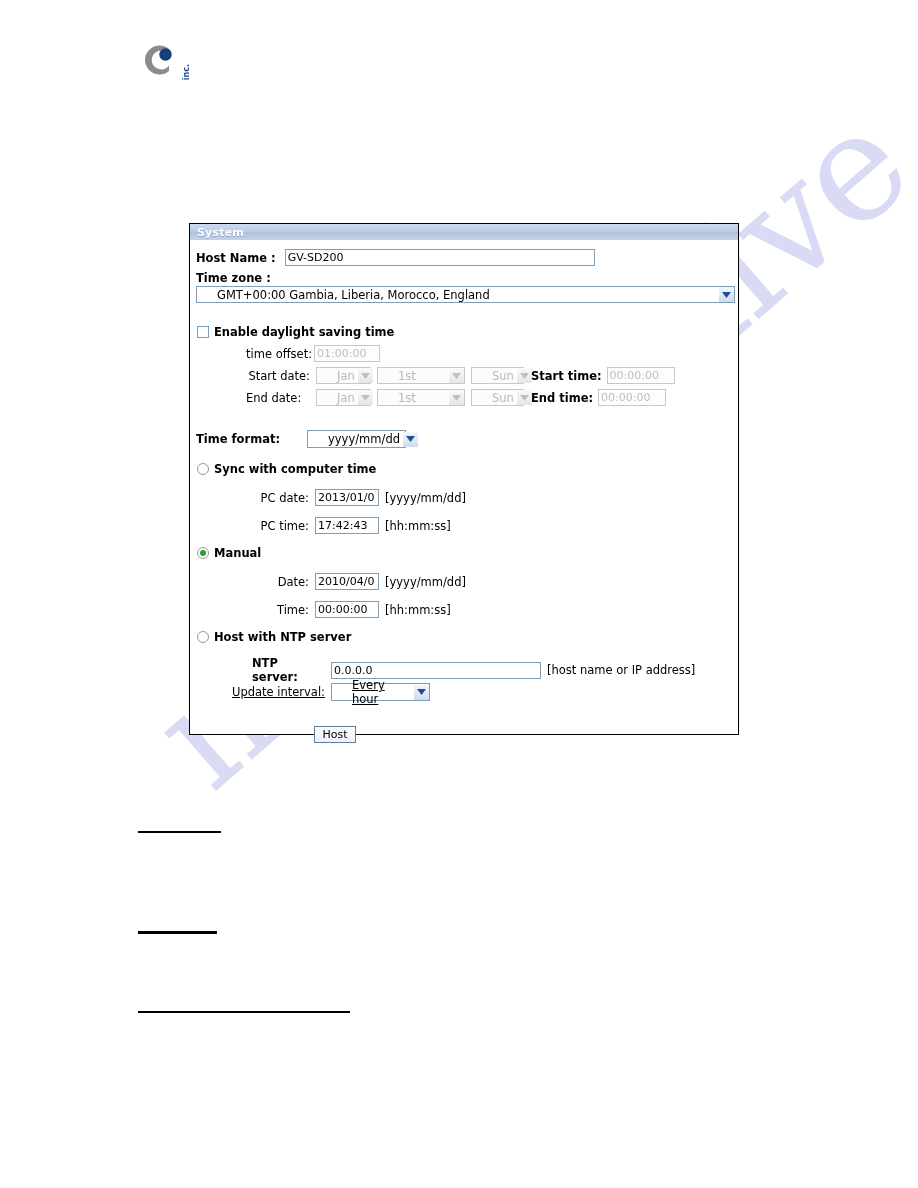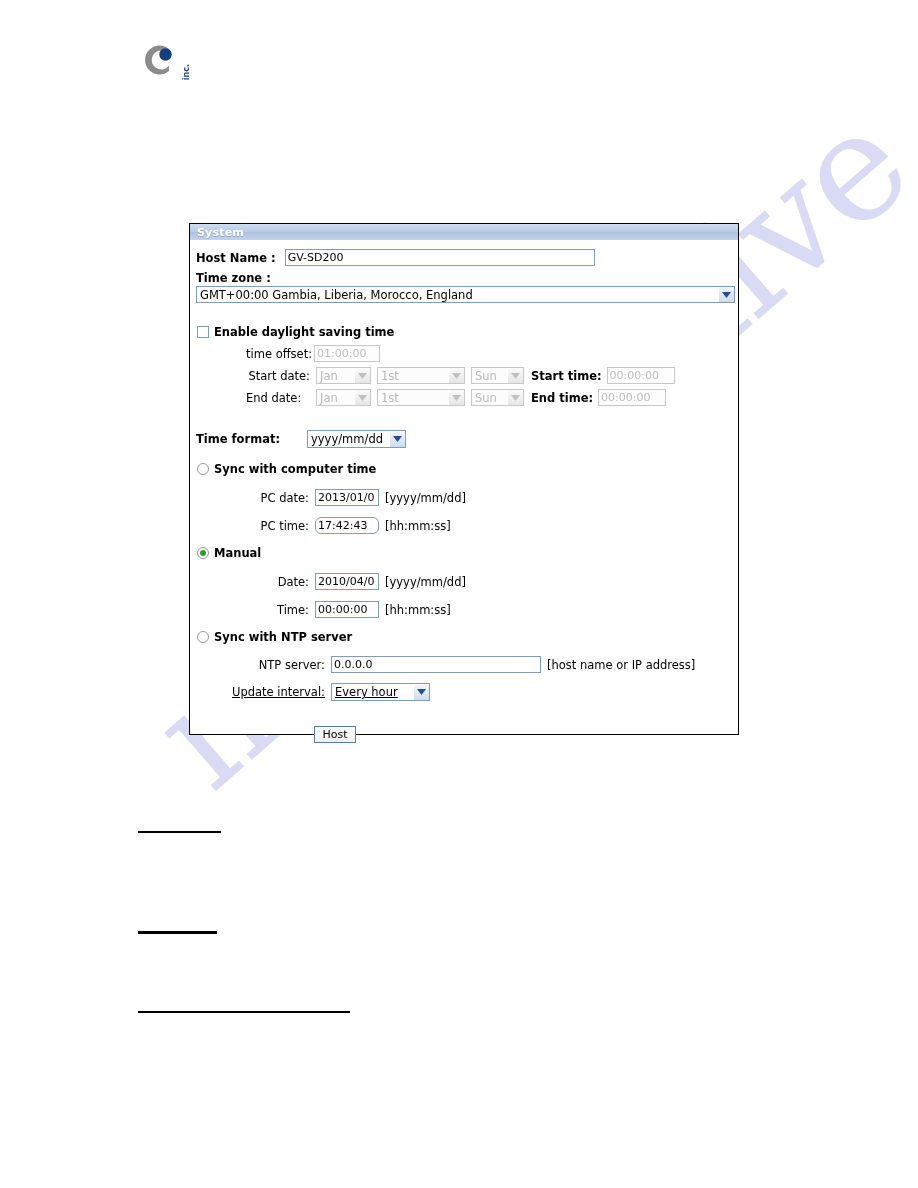--- a/index.html
+++ b/index.html
@@ -141,21 +141,21 @@
   
   .sel {
     border: 1px solid #7f9db9;
     background: #ffffff;
     height: 17px;
     display: inline-flex;
     align-items: center;
     box-sizing: border-box;
     font-size: 11.5px;
     color: #000;
-    padding-left: 3px;
+    padding-left: 20px;
     justify-content: space-between;
   }
   .sel .arrow {
     width: 15px;
     height: 15px;
     background: linear-gradient(to bottom,#f2f6fb,#cfdcee);
     border-left: 1px solid #ffffff;
     display: inline-flex;
     align-items: center;
     justify-content: center;
@@ -355,21 +355,21 @@
     </div>
 
     <div class="row" style="left:62px; top:248px;">
       <span class="lbl" style="width:57px; text-align:right;">PC date:</span>
       <span class="tinput" style="width:58px; margin-left:6px;">2013/01/0</span>
       <span class="hint">[yyyy/mm/dd]</span>
     </div>
 
     <div class="row" style="left:62px; top:276px;">
       <span class="lbl" style="width:57px; text-align:right;">PC time:</span>
-      <span class="tinput" style="width:58px; margin-left:6px;border-radius:6px;">17:42:43</span>
+      <span class="tinput" style="width:58px; margin-left:6px;">17:42:43</span>
       <span class="hint">[hh:mm:ss]</span>
     </div>
 
     <div class="row" style="left:7px; top:305px;">
       <span class="radio on"></span>
       <span class="lbl-bold">Manual</span>
     </div>
 
     <div class="row" style="left:62px; top:332px;">
       <span class="lbl" style="width:57px; text-align:right;">Date:</span>
@@ -378,25 +378,25 @@
     </div>
 
     <div class="row" style="left:62px; top:360px;">
       <span class="lbl" style="width:57px; text-align:right;">Time:</span>
       <span class="tinput" style="width:58px; margin-left:6px;">00:00:00</span>
       <span class="hint">[hh:mm:ss]</span>
     </div>
 
     <div class="row" style="left:7px; top:389px;">
       <span class="radio"></span>
-      <span class="lbl-bold">Sync with NTP server</span>
+      <span class="lbl-bold">Host with NTP server</span>
     </div>
 
     <div class="row" style="left:62px; top:415px;">
-      <span class="lbl" style="width:73px; text-align:right;">NTP server:</span>
+      <span class="lbl" style="width:73px; font-weight:bold;">NTP server:</span>
       <span class="tinput" style="width:204px; margin-left:6px;">0.0.0.0</span>
       <span class="hint">[host name or IP address]</span>
     </div>
 
     <div class="row" style="left:24px; top:442px;text-decoration:underline;">
       <span class="lbl" style="width:111px; text-align:right;">Update interval:</span>
       <span class="sel" style="width:99px; height:18px; margin-left:6px;">
         <span>Every hour</span>
         <span class="arrow">
           <svg width="9" height="6" viewBox="0 0 9 6">

